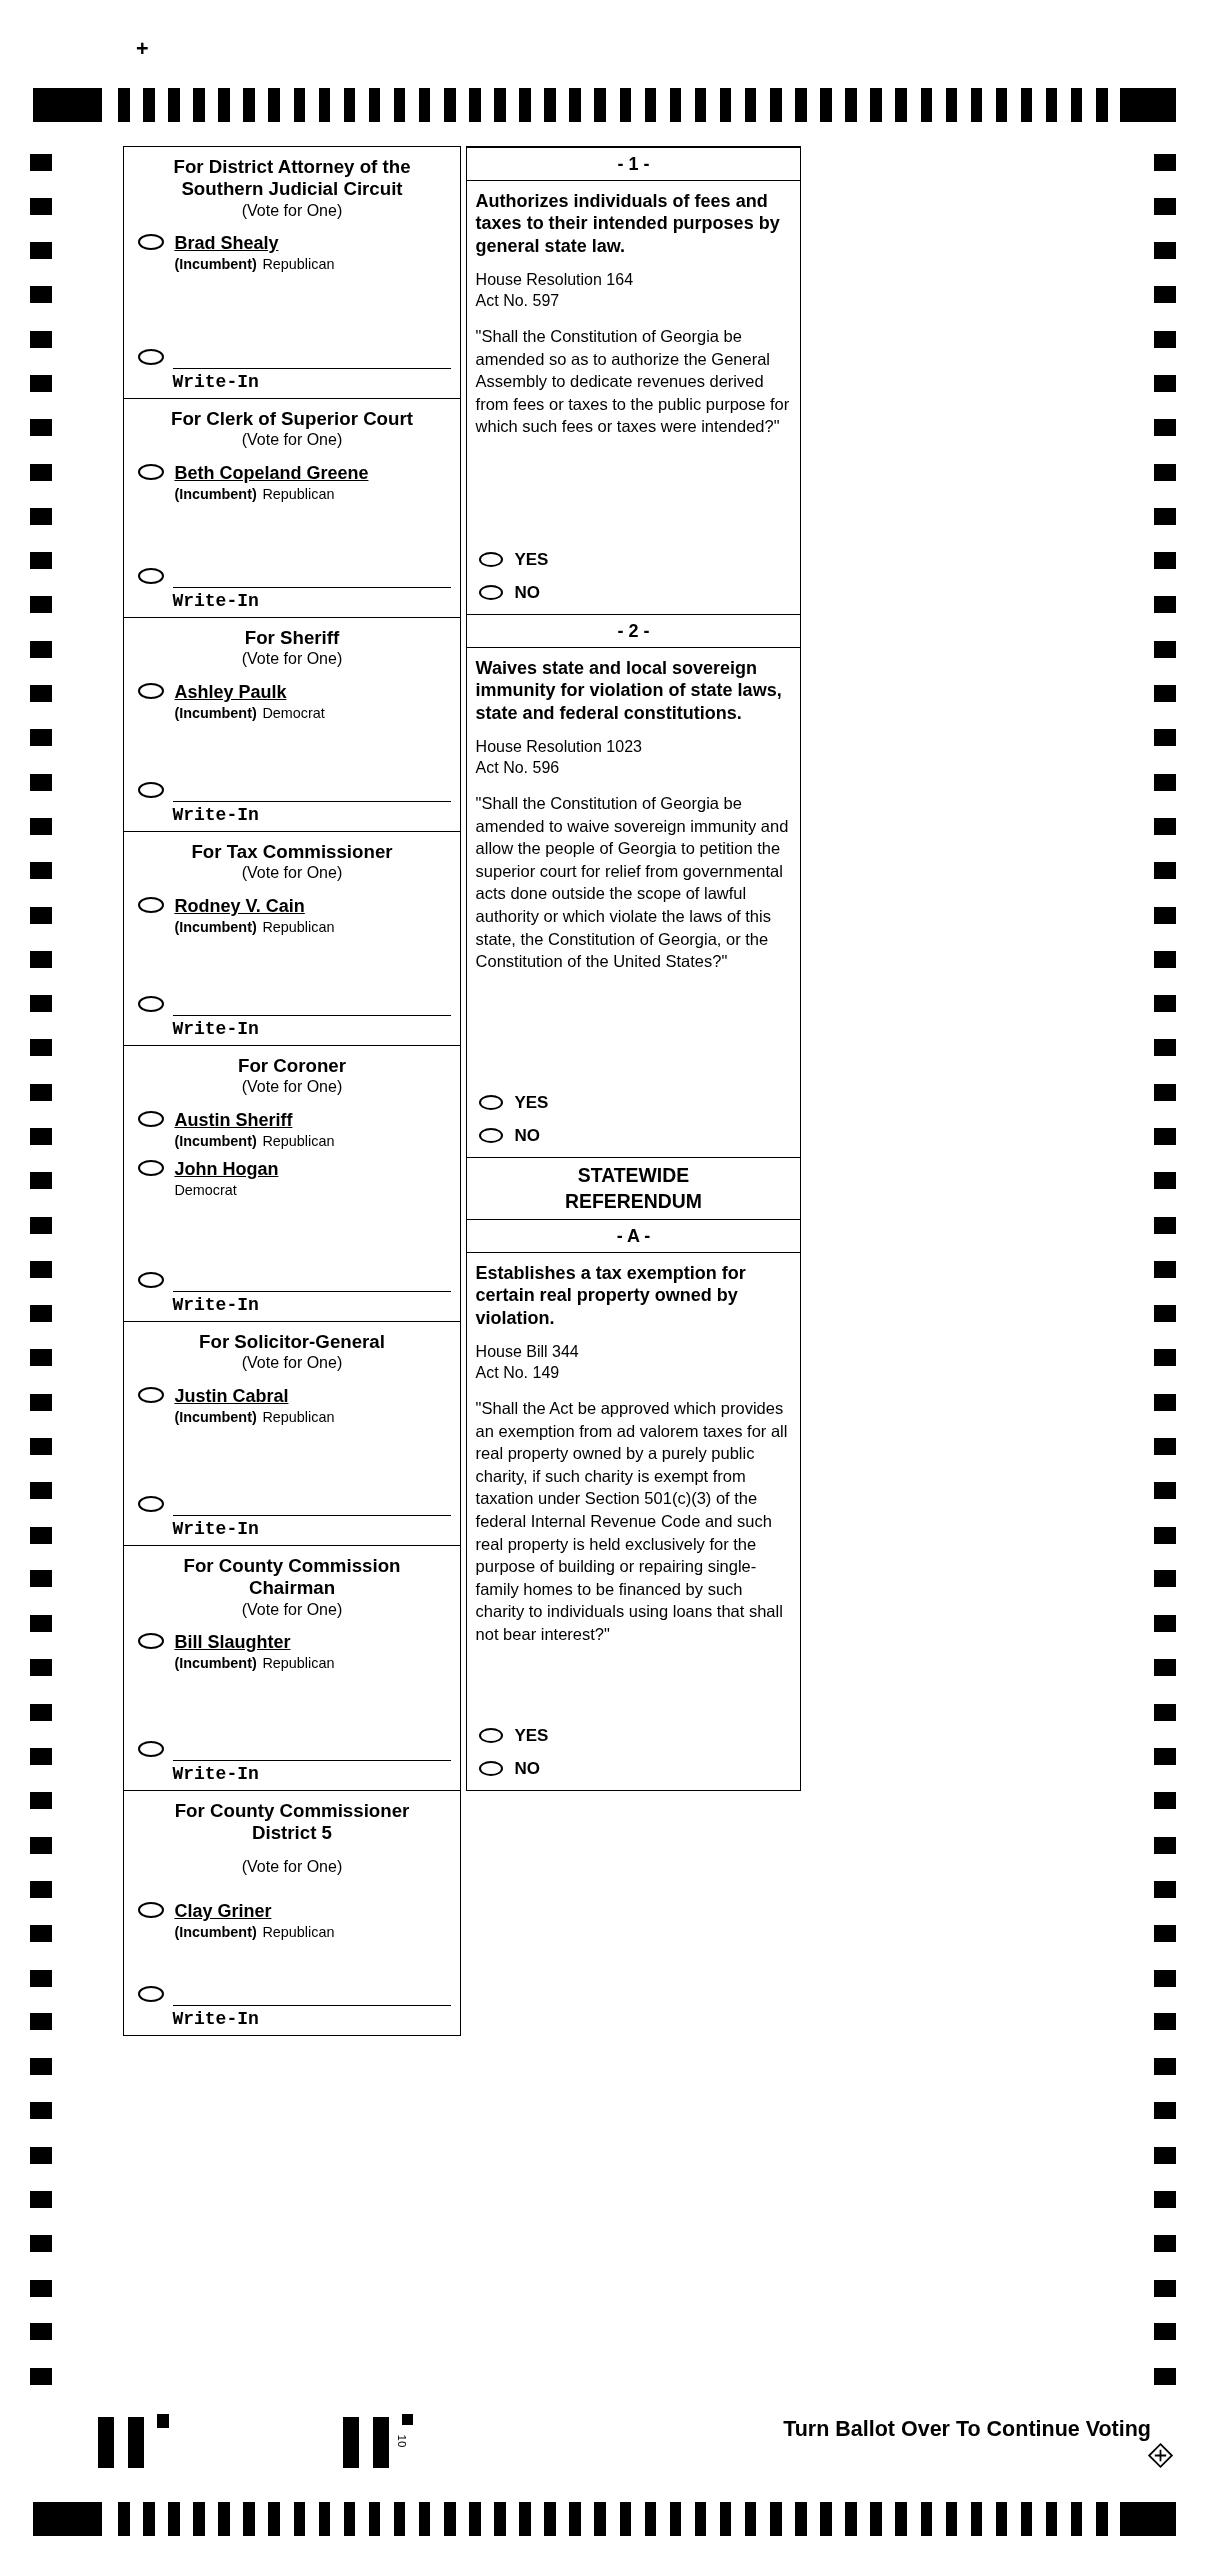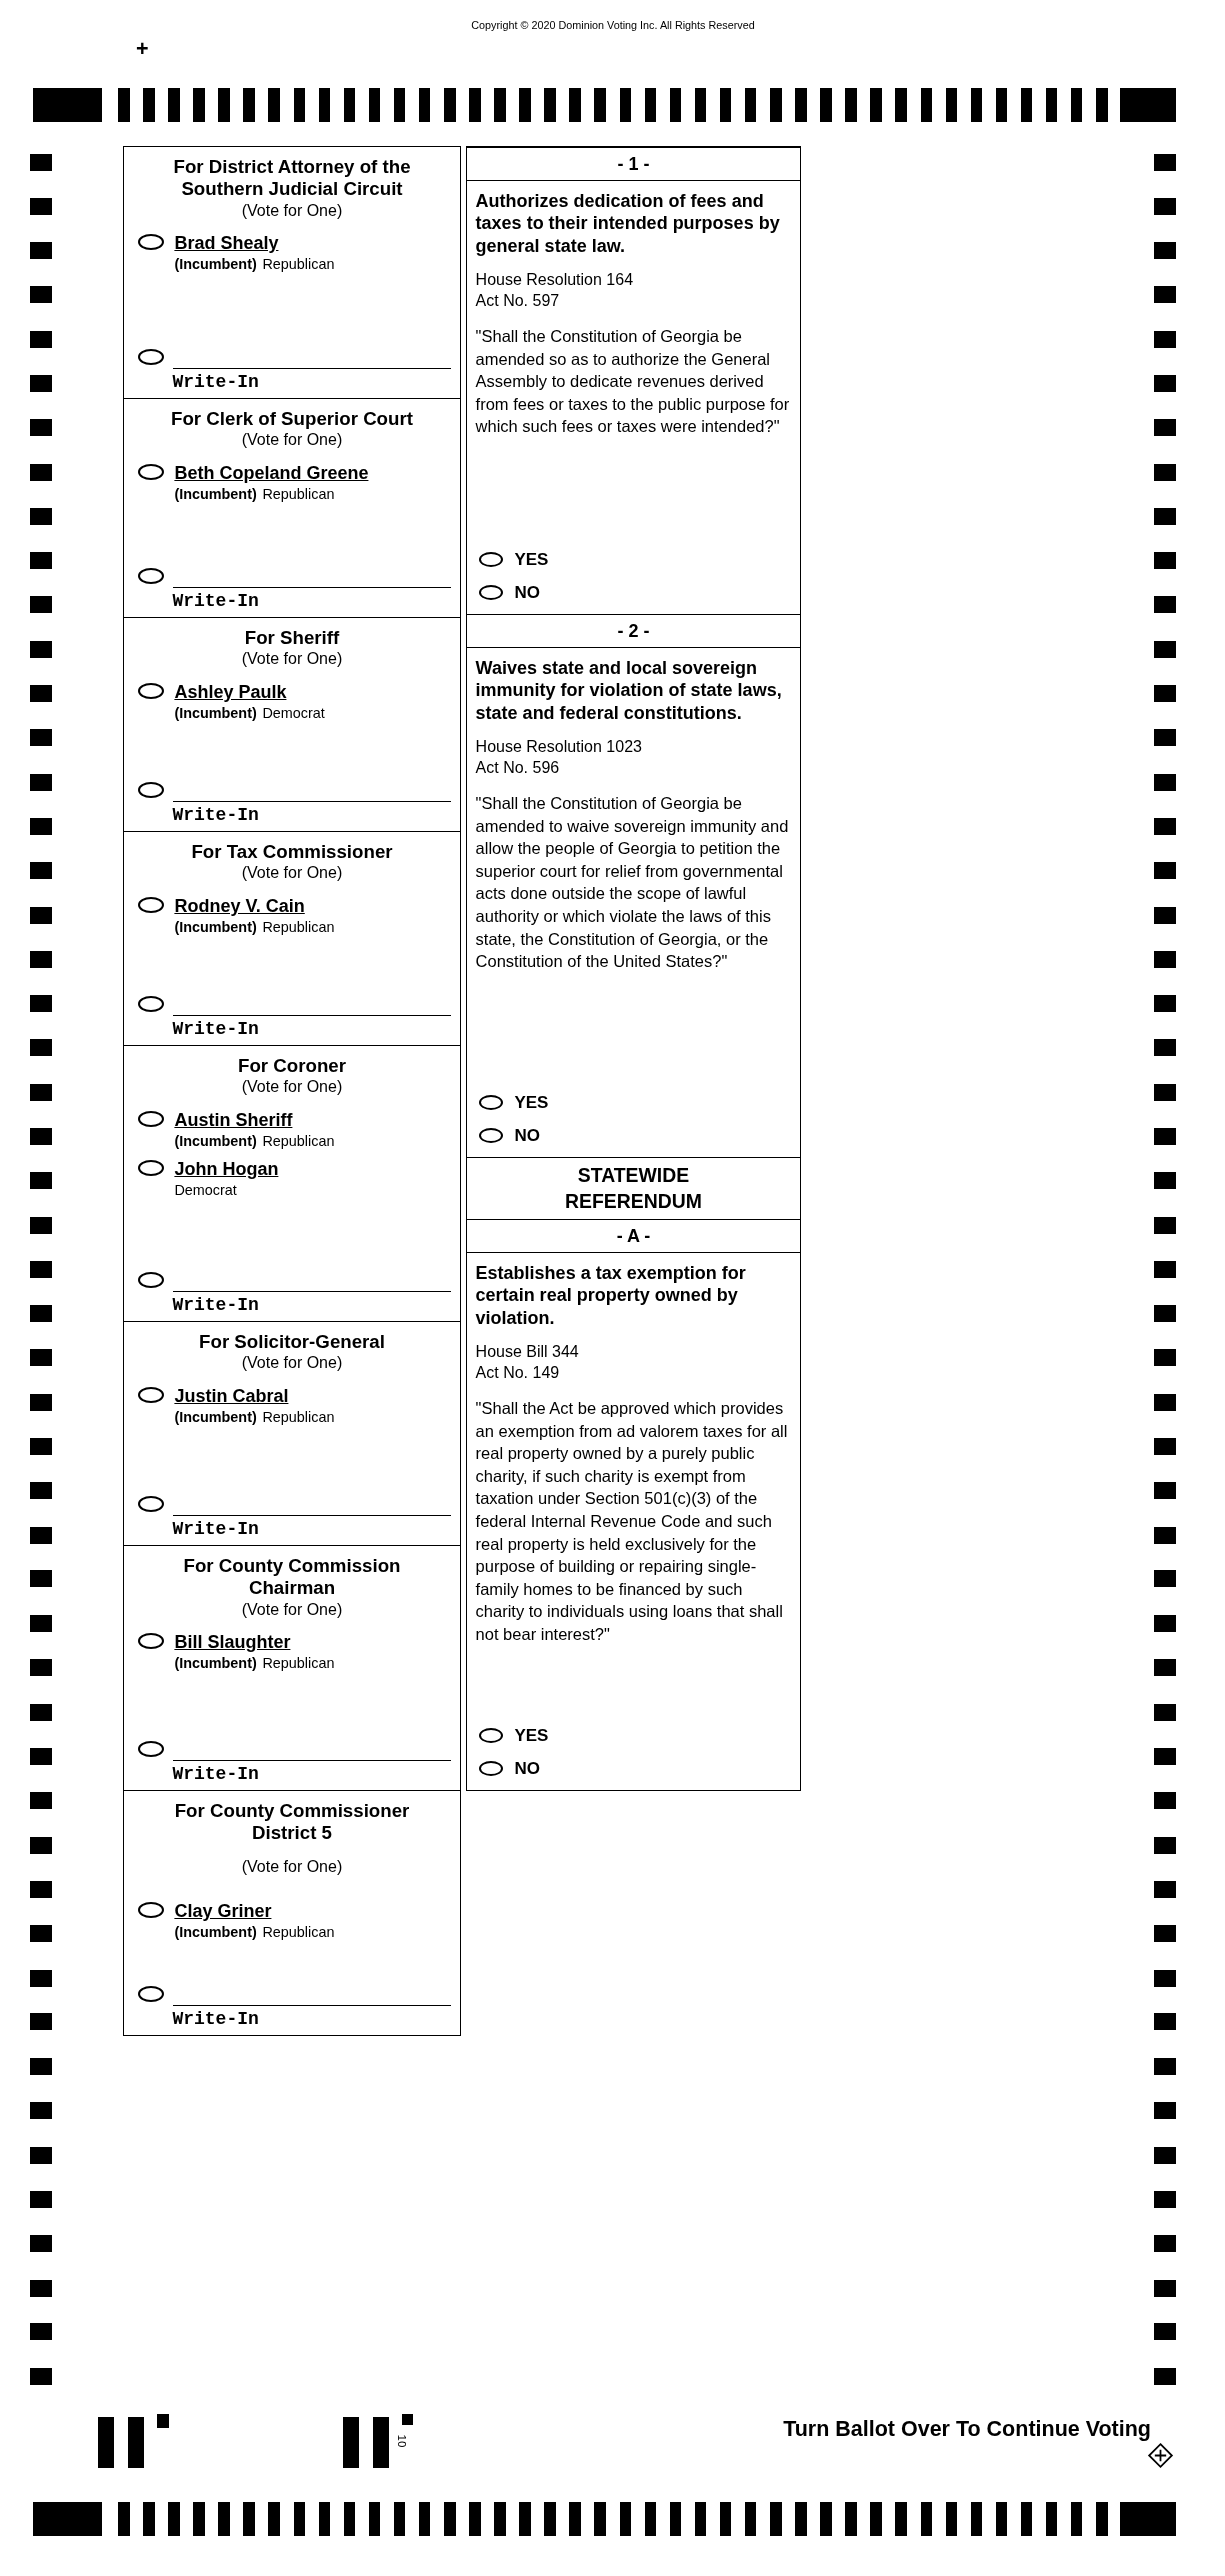--- a/index.html
+++ b/index.html
@@ -62,21 +62,20 @@
   .fm-sq{position:absolute;background:#000;}
   .fm-sq.s1{left:157px;top:2414px;width:11.5px;height:14.4px;}
   .fm-sq.s2{left:402px;top:2414px;width:10.8px;height:10.8px;}
   .sheet-num{position:absolute;left:396px;top:2435px;font-size:11.5px;transform:rotate(90deg);transform-origin:center;}
 </style>
 </head>
 <body>
 
 <div class="ballot">
 
-  <div class="copyright">Copyright © 2020 Dominion Voting Inc. All Rights Reserved</div>
   <div class="plus-mark">+</div>
 
   <div class="timing-row top" id="timing-top">
       <div class="tblock left"></div>
       <div class="bars">
         <div class="bar"></div>
         <div class="bar"></div>
         <div class="bar"></div>
         <div class="bar"></div>
         <div class="bar"></div>
@@ -377,21 +376,21 @@
             <span class="oval"></span>
             <span class="wi-line"></span>
           </div>
           <div class="wi-label">Write-In</div>
         </div>
       </section>
     </div>
   <div class="col right-col" id="right-col">
       <section class="rc-section measure bt" style="min-height: 467px;">
         <div class="m-num">- 1 -</div>
-        <div class="m-summary">Authorizes dedication of fees and taxes to their intended purposes by general state law.</div>
+        <div class="m-summary">Authorizes individuals of fees and taxes to their intended purposes by general state law.</div>
         <div class="m-ref">House Resolution 164
 Act No. 597</div>
         <div class="m-question">"Shall the Constitution of Georgia be amended so as to authorize the General Assembly to dedicate revenues derived from fees or taxes to the public purpose for which such fees or taxes were intended?"</div>
         <div class="m-options">
           <div class="opt">
             <span class="oval"></span>
             <span class="opt-label">YES</span>
           </div>
           <div class="opt">
             <span class="oval"></span>

